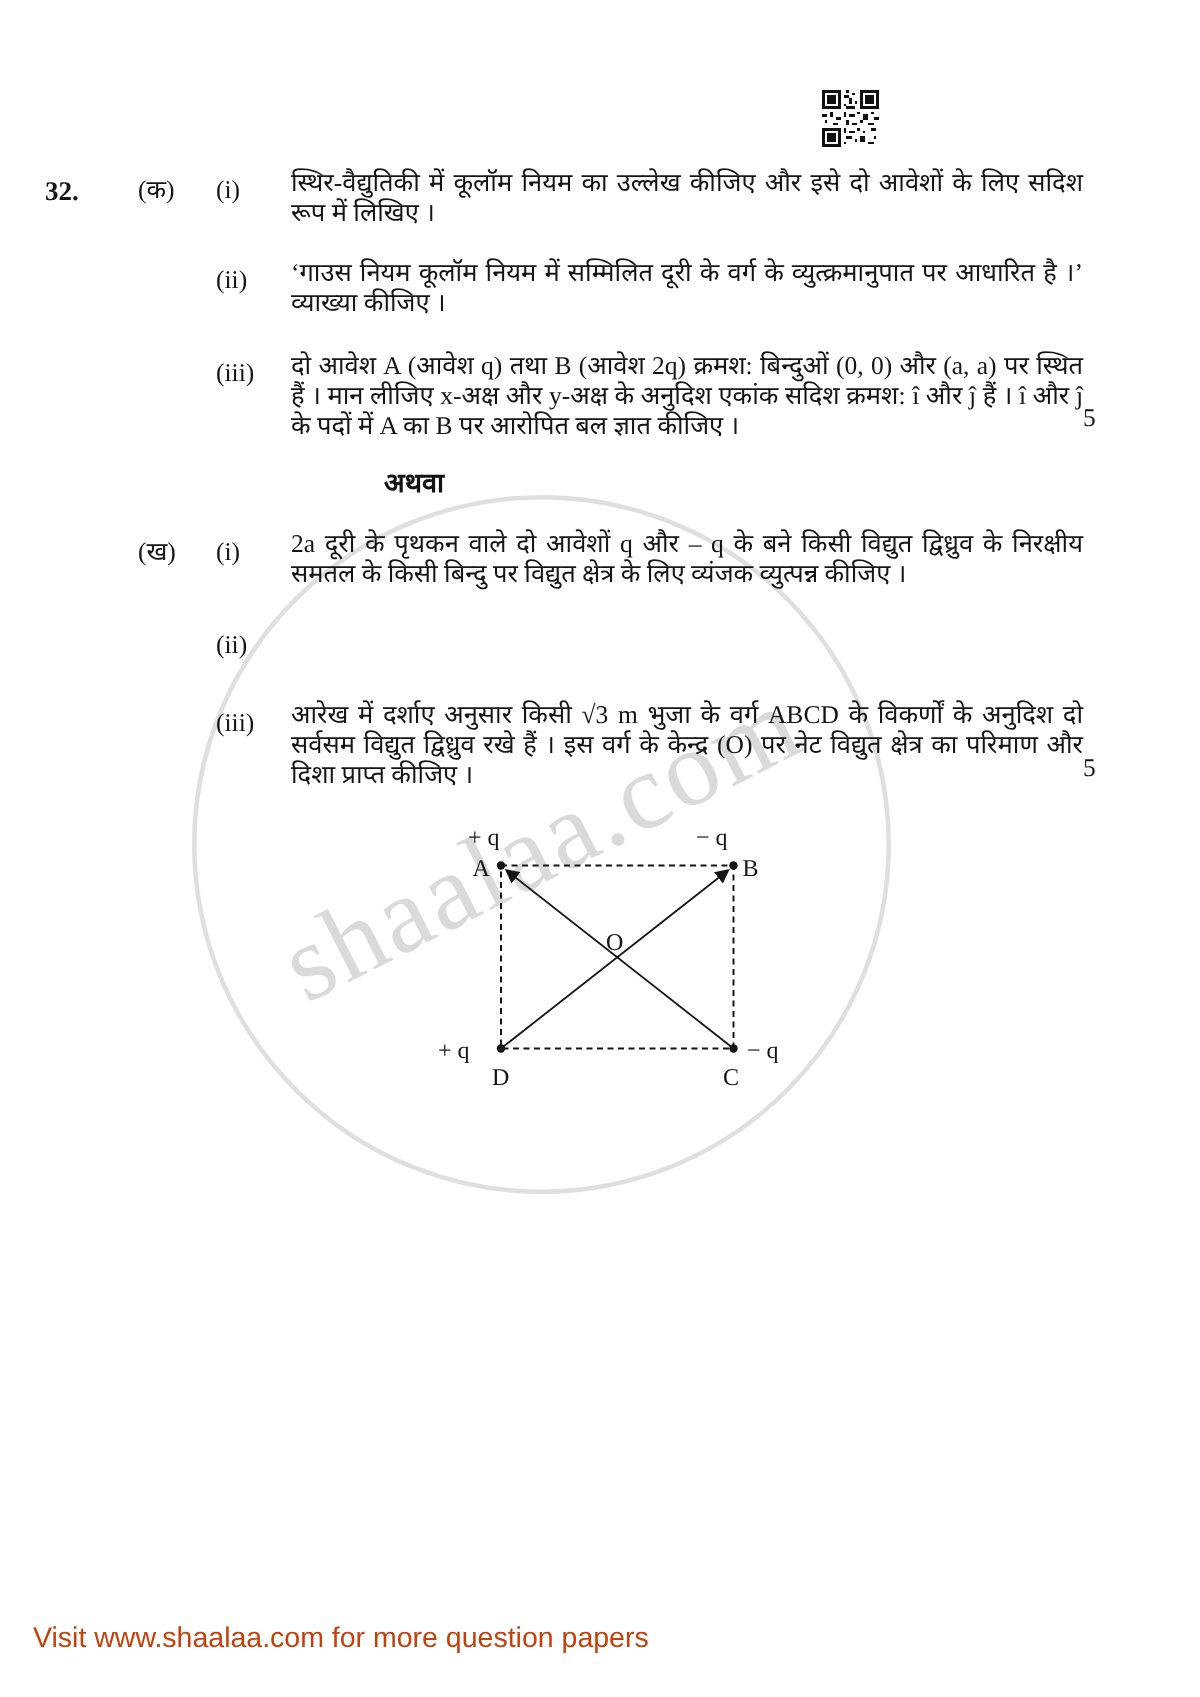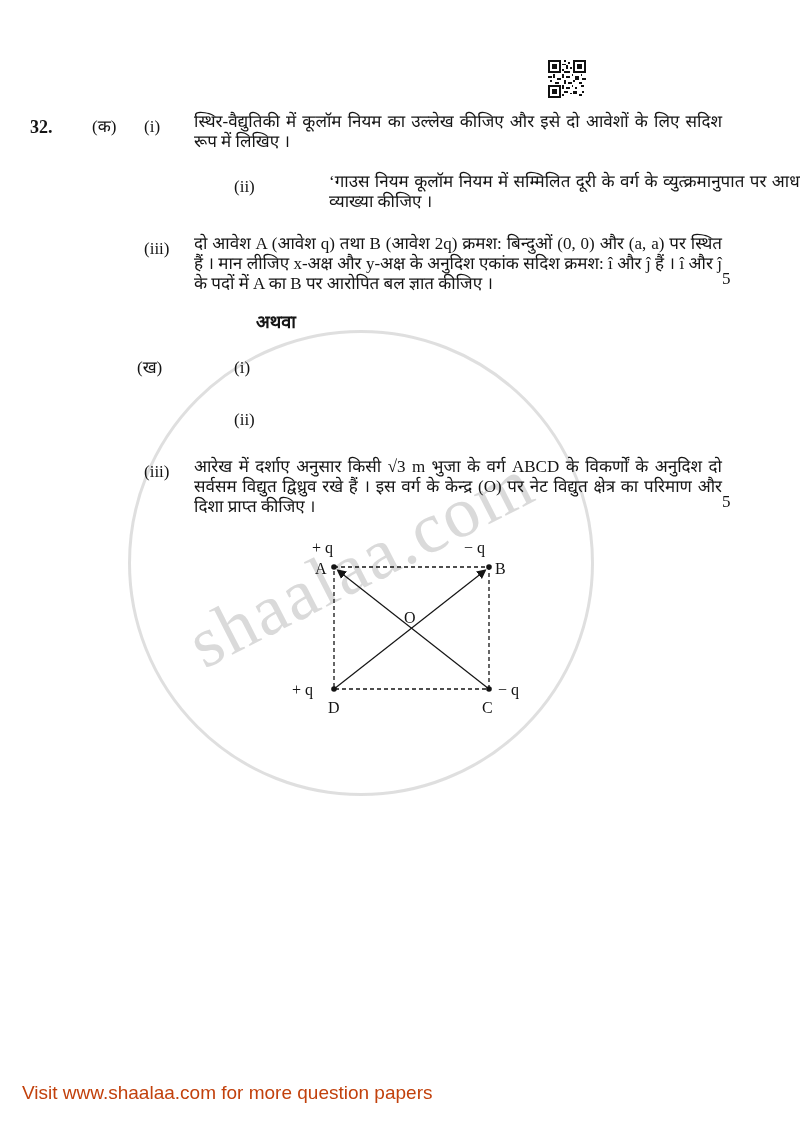--- a/index.html
+++ b/index.html
@@ -46,21 +46,21 @@
     margin-bottom:20px;
   }
   .c-num  { font-weight:bold; font-size:18px; line-height:30px; }
   .c-part { font-size:17px; line-height:30px; }
   .c-sub  { font-size:17px; line-height:30px; }
   .c-text { font-size:17px; line-height:20px; text-align:justify; }
   .c-marks{ font-size:17px; line-height:30px; align-self:end; text-align:right; }
   .row-iii { margin-bottom:18px; }
   .or-row { margin-top:2px; }
   .or-label { font-weight:bold; font-size:18px; margin-left:62px; display:inline-block; }
-  .gap-lg { margin-bottom:22px;gap:45px; }
+  .gap-lg { margin-bottom:22px; }
   
   .diagram-wrap { margin-left:284px; margin-top:6px; }
   .diag-text {
     font-family:"Liberation Serif","DejaVu Serif",serif;
     font-size:16px; fill:#141414;
   }
   
   .footer {
     position:absolute; top:1038px; left:0; width:800px;
     font-size:17px; z-index:1;
@@ -169,20 +169,21 @@
       <div class="c-text">
         <span class="or-label">अथवा</span>
       </div>
       <div class="c-marks"></div>
     </div>
 
     <div class="row gap-lg">
       <div class="c-num"></div>
       <div class="c-part">(ख)</div>
       <div class="c-sub">(i)</div>
+      <div class="c-text">2a दूरी के पृथकन वाले दो आवेशों q और – q के बने किसी विद्युत द्विध्रुव के निरक्षीय समतल के किसी बिन्दु पर विद्युत क्षेत्र के लिए व्यंजक व्युत्पन्न कीजिए ।</div>
       <div class="c-marks"></div>
     </div>
 
     <div class="row gap-lg">
       <div class="c-num"></div>
       <div class="c-part"></div>
       <div class="c-sub">(ii)</div>
       <div class="c-marks"></div>
     </div>
 

